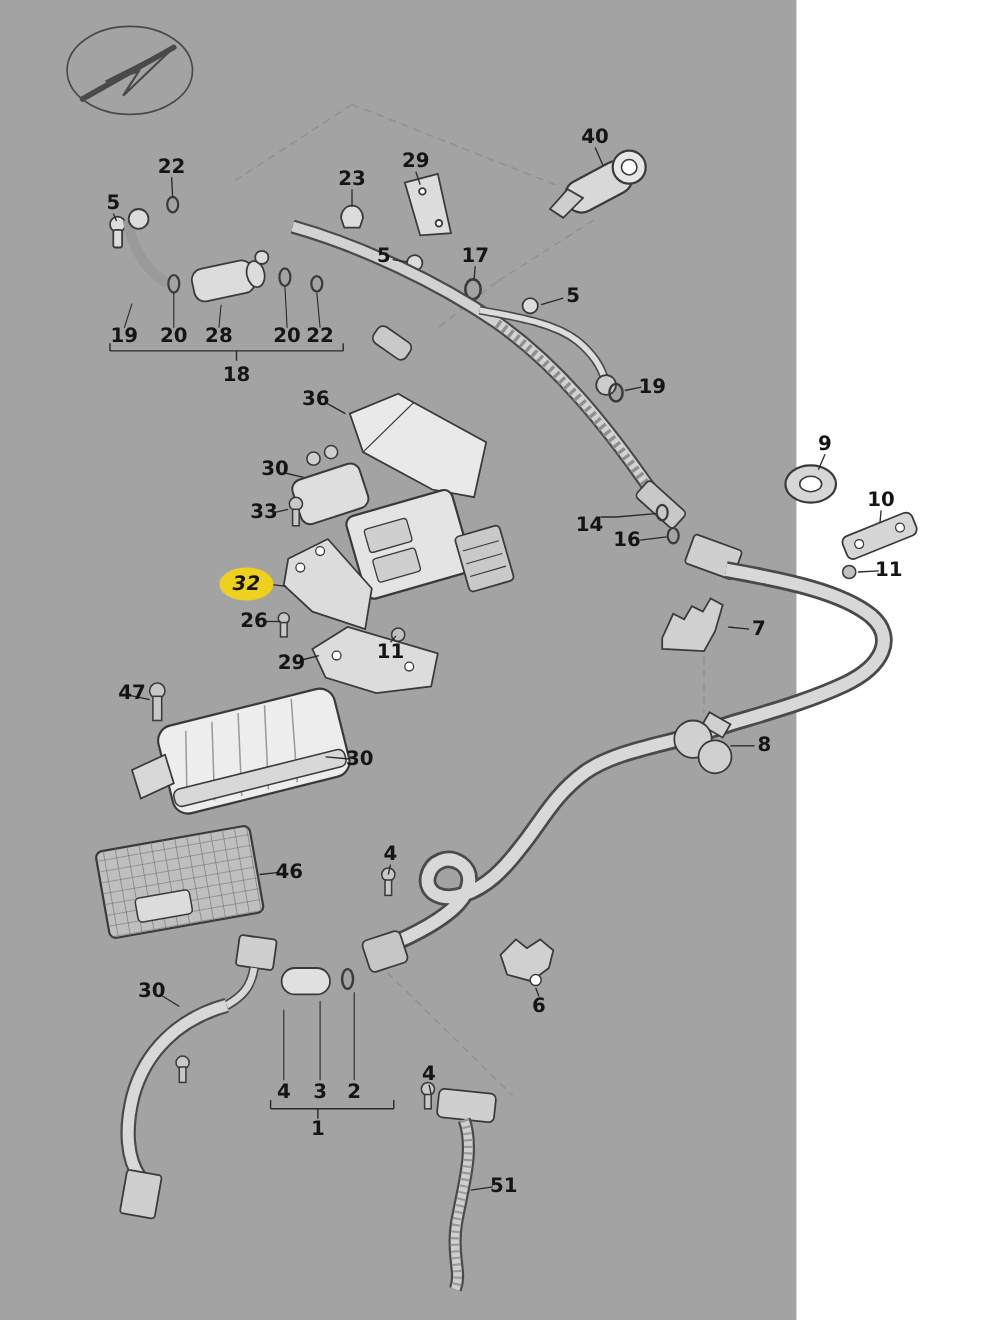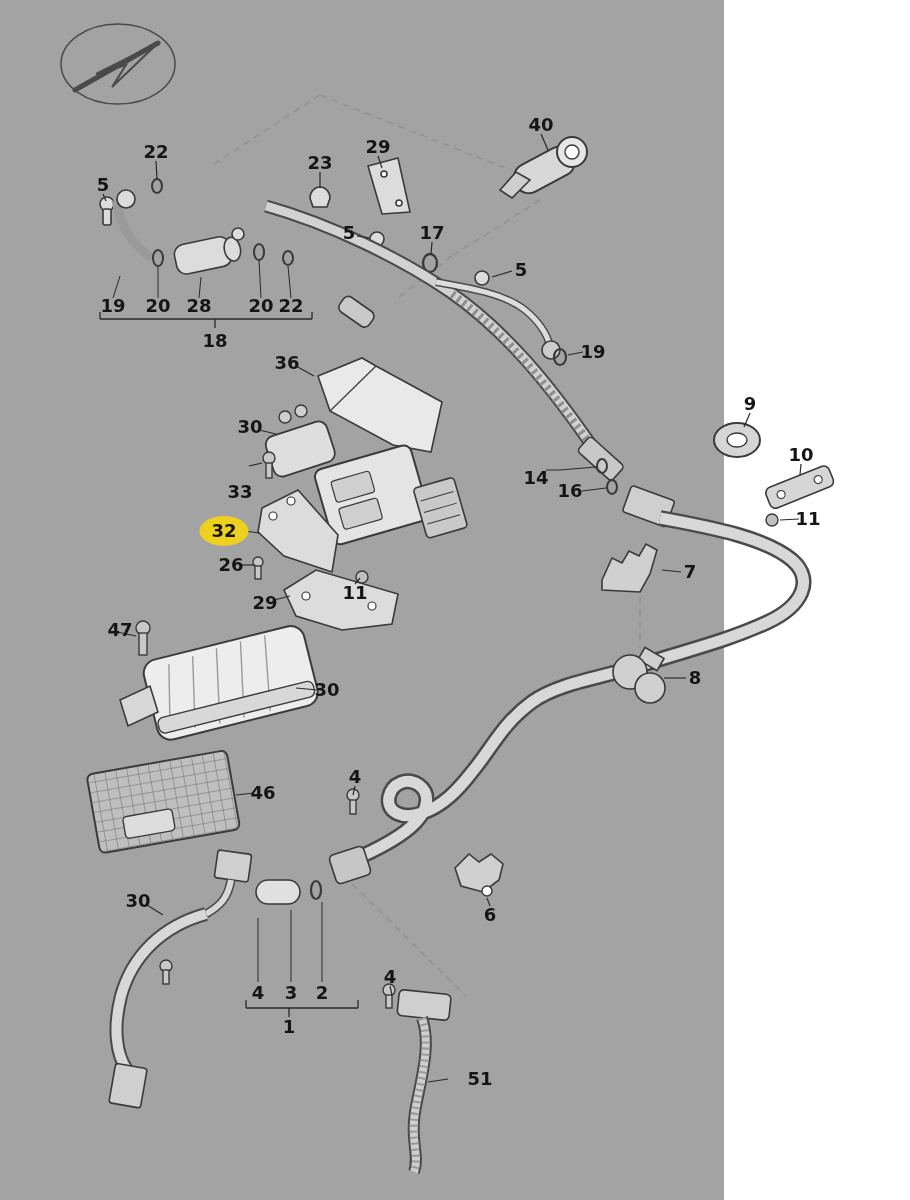--- a/index.html
+++ b/index.html
@@ -8,21 +8,21 @@
     font-family:"DejaVu Sans","Liberation Sans",sans-serif;
   }
   .stage{position:relative;width:724px;height:1200px;background:#a3a3a3;}
   svg.art{position:absolute;left:0;top:0;}
   .part-label{
     position:absolute;transform:translate(-50%,-50%);
     font-size:18px;font-weight:bold;color:#151515;line-height:1;
     white-space:nowrap;padding:2px 3px;user-select:none;
   }
   .part-label.highlight{
-    background:#eed11f;border-radius:50%;padding:6px 12px;
+    background:#eed11f;border-radius:50%;padding:6px 12px;font-style:italic;
   }
 </style>
 </head>
 <body>
 
 <div class="stage">
 
 <svg class="art" width="910" height="1200" viewBox="0 0 910 1200">
   <defs>
     <pattern id="grid" width="11" height="10" patternUnits="userSpaceOnUse">
@@ -303,21 +303,21 @@
 <div class="part-label" style="left:113px;top:306px">19</div>
 <div class="part-label" style="left:158px;top:306px">20</div>
 <div class="part-label" style="left:199px;top:306px">28</div>
 <div class="part-label" style="left:261px;top:306px">20</div>
 <div class="part-label" style="left:291px;top:306px">22</div>
 <div class="part-label" style="left:215px;top:341px">18</div>
 <div class="part-label" style="left:593px;top:352px">19</div>
 <div class="part-label" style="left:287px;top:363px">36</div>
 <div class="part-label" style="left:250px;top:427px">30</div>
 <div class="part-label" style="left:750px;top:404px">9</div>
-<div class="part-label" style="left:240px;top:492px">33</div>
+<div class="part-label" style="left:240px;top:466px">33</div>
 <div class="part-label" style="left:801px;top:455px">10</div>
 <div class="part-label" style="left:536px;top:478px">14</div>
 <div class="part-label" style="left:570px;top:491px">16</div>
 <div class="part-label" style="left:808px;top:519px">11</div>
 <div class="part-label highlight" style="left:224px;top:531px">32</div>
 <div class="part-label" style="left:231px;top:565px">26</div>
 <div class="part-label" style="left:690px;top:572px">7</div>
 <div class="part-label" style="left:355px;top:593px">11</div>
 <div class="part-label" style="left:265px;top:603px">29</div>
 <div class="part-label" style="left:120px;top:630px">47</div>
@@ -325,15 +325,15 @@
 <div class="part-label" style="left:327px;top:690px">30</div>
 <div class="part-label" style="left:355px;top:777px">4</div>
 <div class="part-label" style="left:263px;top:793px">46</div>
 <div class="part-label" style="left:138px;top:901px">30</div>
 <div class="part-label" style="left:490px;top:915px">6</div>
 <div class="part-label" style="left:258px;top:993px">4</div>
 <div class="part-label" style="left:291px;top:993px">3</div>
 <div class="part-label" style="left:322px;top:993px">2</div>
 <div class="part-label" style="left:390px;top:977px">4</div>
 <div class="part-label" style="left:289px;top:1027px">1</div>
-<div class="part-label" style="left:480px;top:1079px">51</div>
+<div class="part-label" style="left:458px;top:1079px">51</div>
 
 </div>
 
 </body></html>

